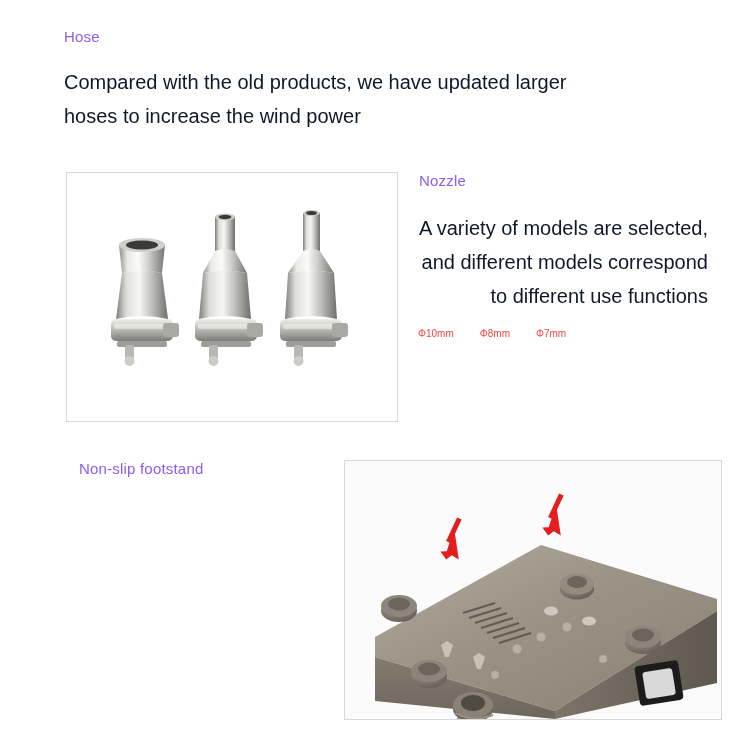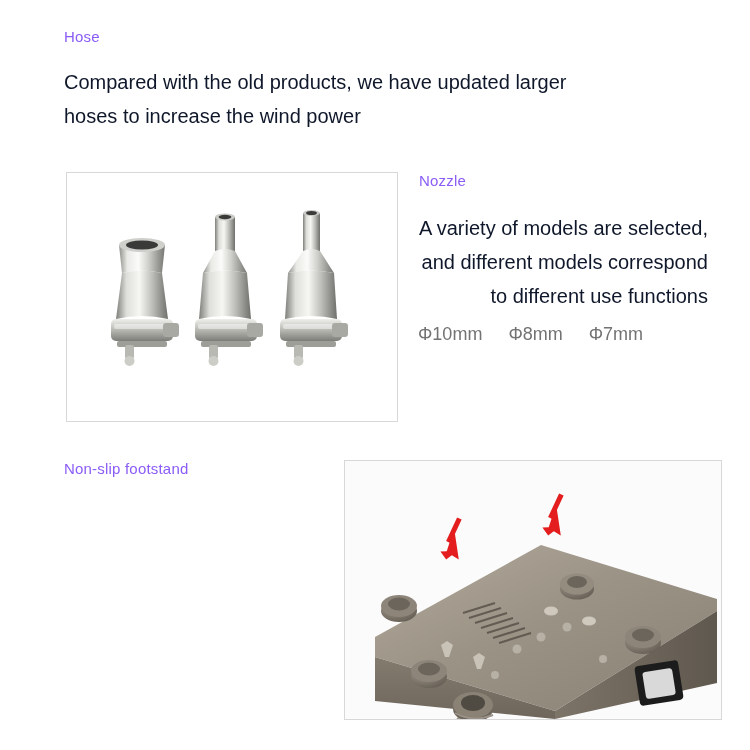--- a/index.html
+++ b/index.html
@@ -62,31 +62,31 @@
   #nozzle-block {
     position: absolute;
     left: 418px;
     top: 172px;
     width: 300px;
   }
   #nozzle-block .section-title { margin: 0 0 22px 1px; }
   #nozzle-block .section-body { width: 290px; text-align: right; }
   #nozzle-sizes {
     margin-top: 6px;
-    font-size: 18px;
-    color: #737373;
+    font-size: 10px;
+    color: #ef4444;
     display: flex;
     gap: 26px;
     line-height: 30px;
   }
 
   
   #footstand-block {
     position: absolute;
-    left: 64px;
+    left: 79px;
     top: 460px;
     width: 280px;
   }
   #footstand-block .section-title { margin: 0 0 22px 0; }
   #footstand-block .section-body { width: 250px; }
 
   
   #footstand-photo {
     position: absolute;
     left: 344px;

